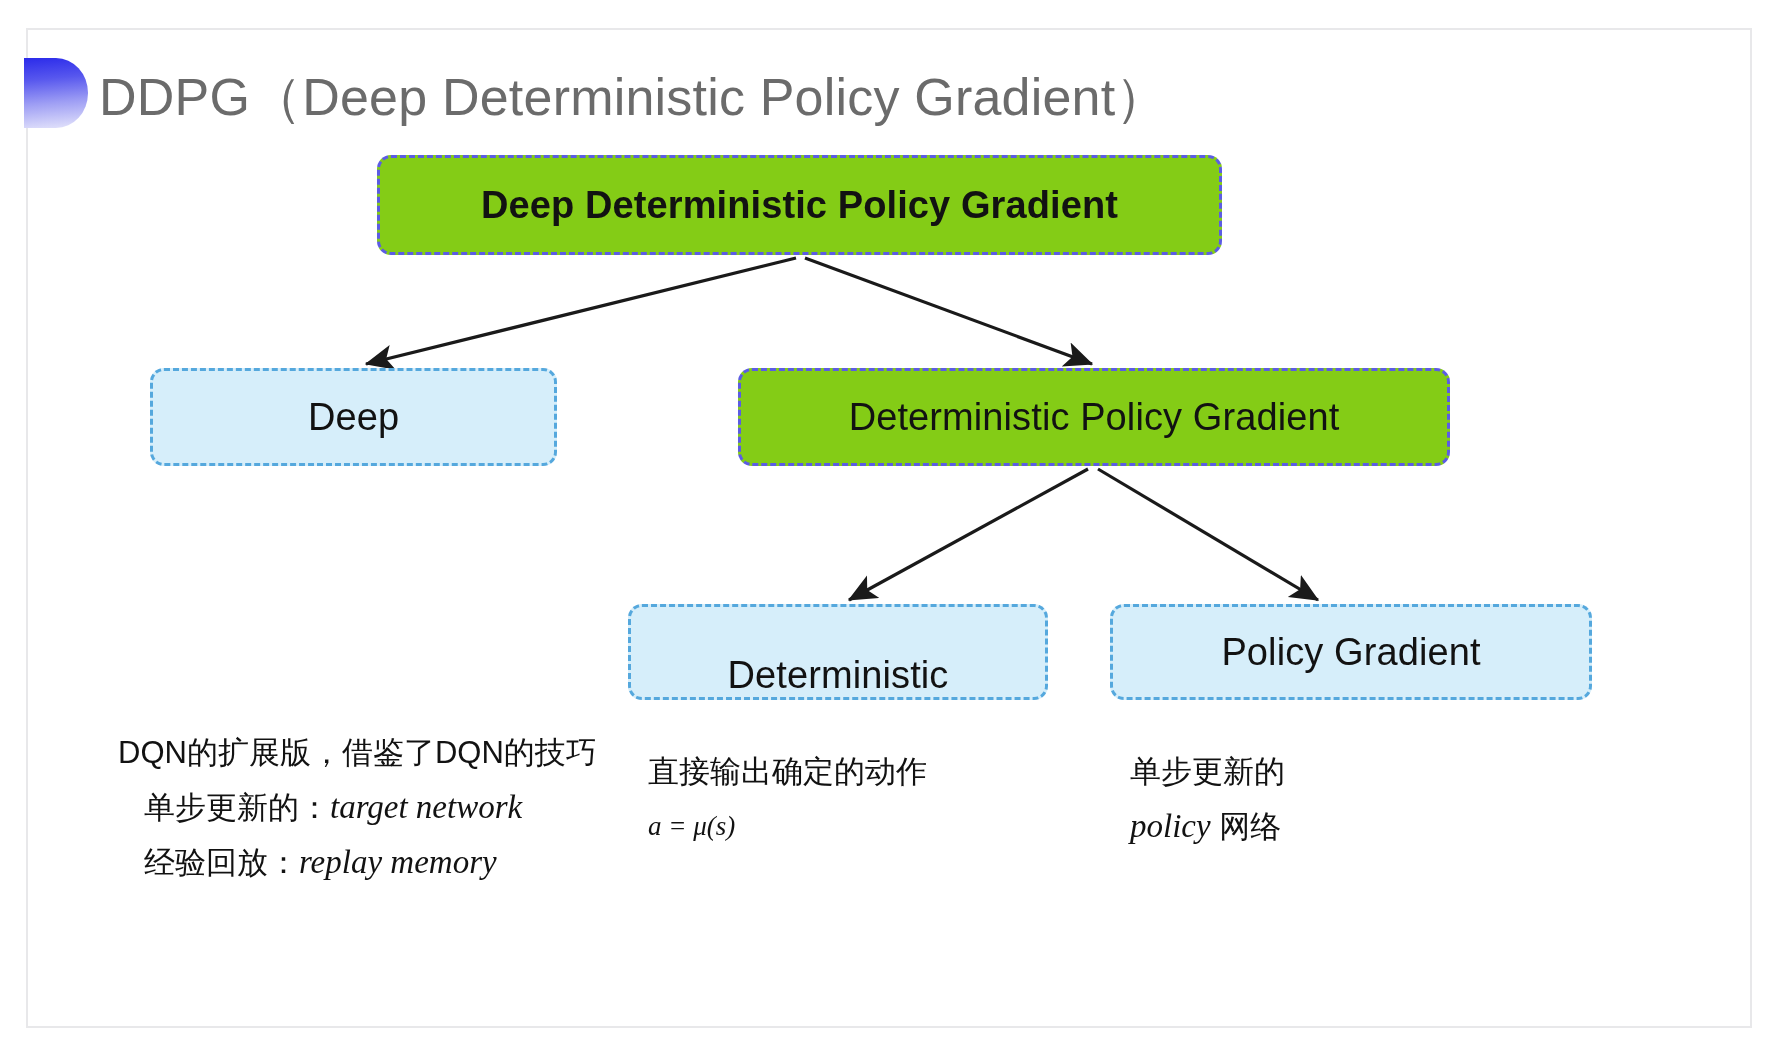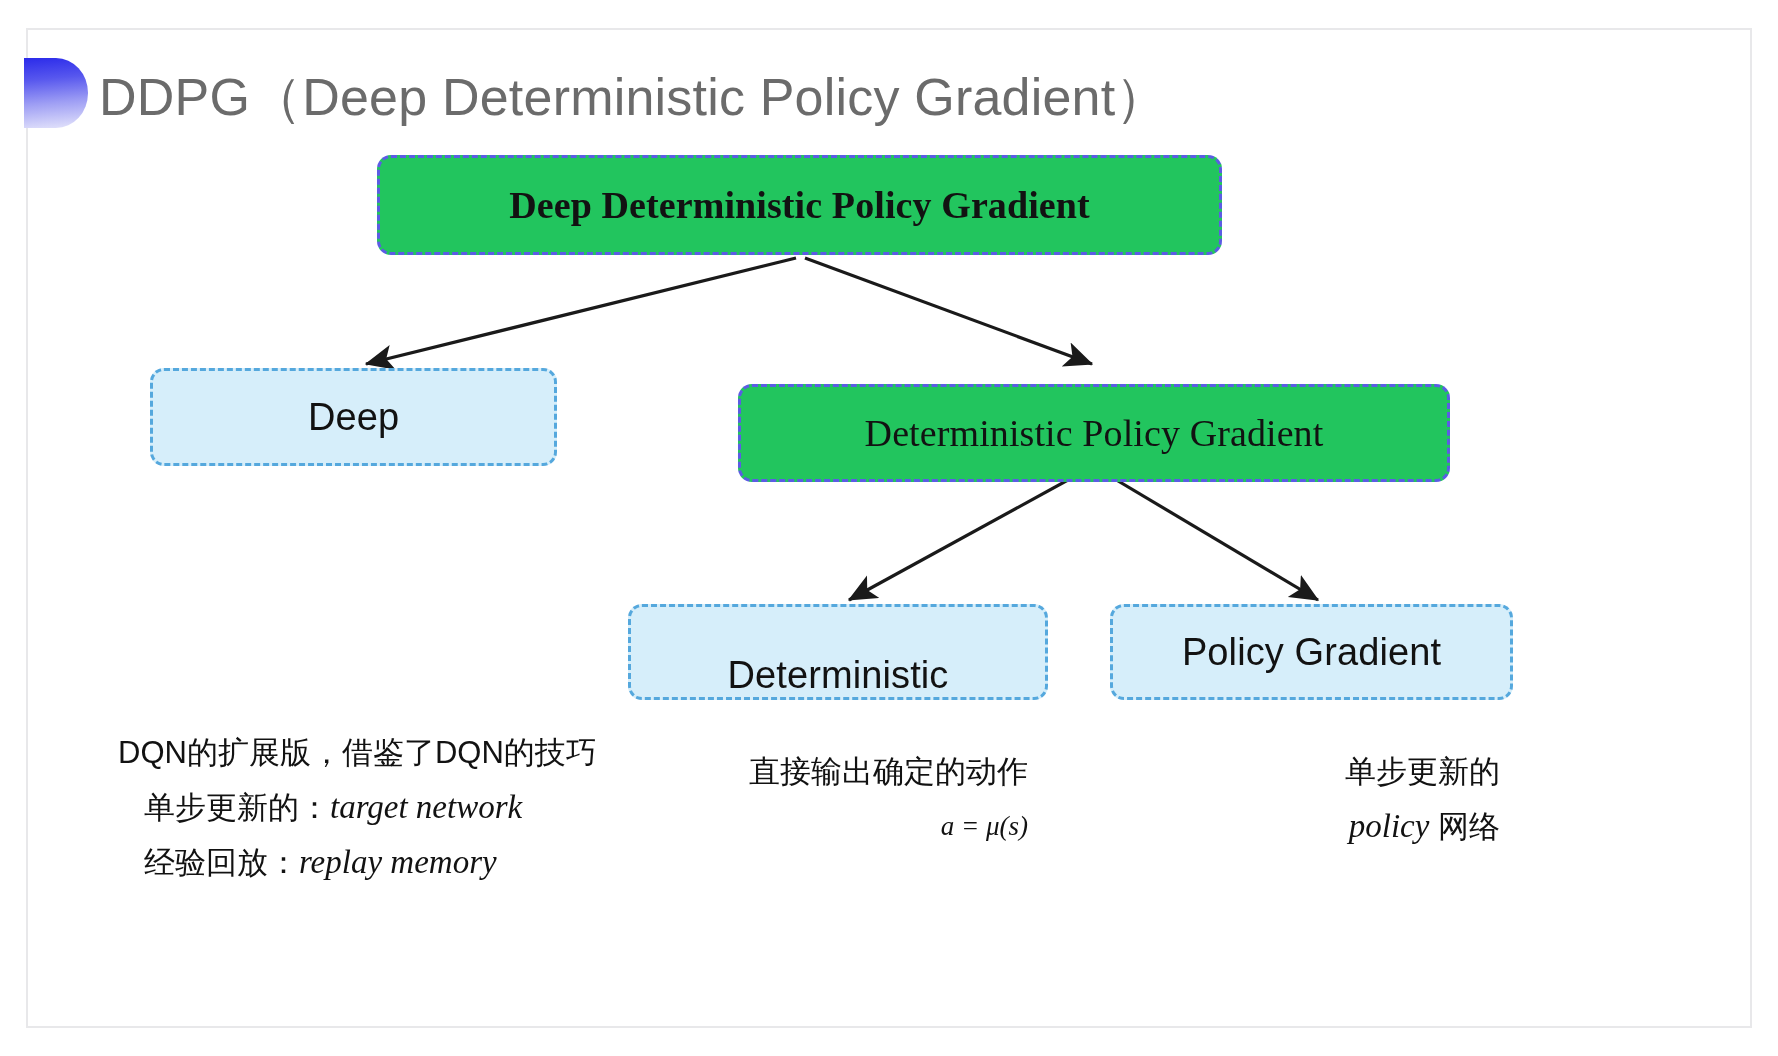--- a/index.html
+++ b/index.html
@@ -49,62 +49,61 @@
   .node {
     position: absolute;
     box-sizing: border-box;
     display: flex;
     align-items: center;
     justify-content: center;
     border-radius: 14px;
     text-align: center;
   }
   .node-purple {
-    background: #22c55e;
+    background: #84cc16;
     border: 3px dashed #5c5ce4;
-    font-family: Liberation Serif, serif;
   }
   .node-blue {
     background: #d6eefa;
     border: 3px dashed #55a8dd;
   }
   .node-label {
     font-size: 38px;
     font-weight: 600;
     color: #121212;
     letter-spacing: 0.1px;
   }
   .node-label.light { font-weight: 400; }
 
   #node-root   { left: 377px; top: 155px; width: 845px;  height: 100px; }
   #node-deep   { left: 150px; top: 368px; width: 407px;  height: 98px;  }
-  #node-dpg    { left: 738px; top: 368px; width: 712px;  height: 98px; margin-top: 16px;  }
+  #node-dpg    { left: 738px; top: 368px; width: 712px;  height: 98px;  }
   #node-det    { left: 628px; top: 604px; width: 420px;  height: 96px; align-items: flex-end;  }
-  #node-pg     { left: 1110px; top: 604px; width: 403px; height: 96px;  }
+  #node-pg     { left: 1110px; top: 604px; width: 482px; height: 96px;  }
 
   
   #arrows {
     position: absolute;
     left: 0; top: 0;
     width: 1778px;
     height: 1056px;
     pointer-events: none;
   }
 
   
   .caption {
     position: absolute;
     color: #121212;
   }
   .cap-line {
     white-space: nowrap;
     font-size: 31px;
     line-height: 54px;
   }
-  .cap-line.center { text-align: right; }
+  .cap-line.center { text-align: left; }
   .mathit {
     font-family: "Liberation Serif", "DejaVu Serif", serif;
     font-style: italic;
     font-size: 33px;
   }
   .mathsym {
     font-family: "Liberation Serif", "DejaVu Serif", serif;
     font-style: italic;
     font-size: 27px;
   }

